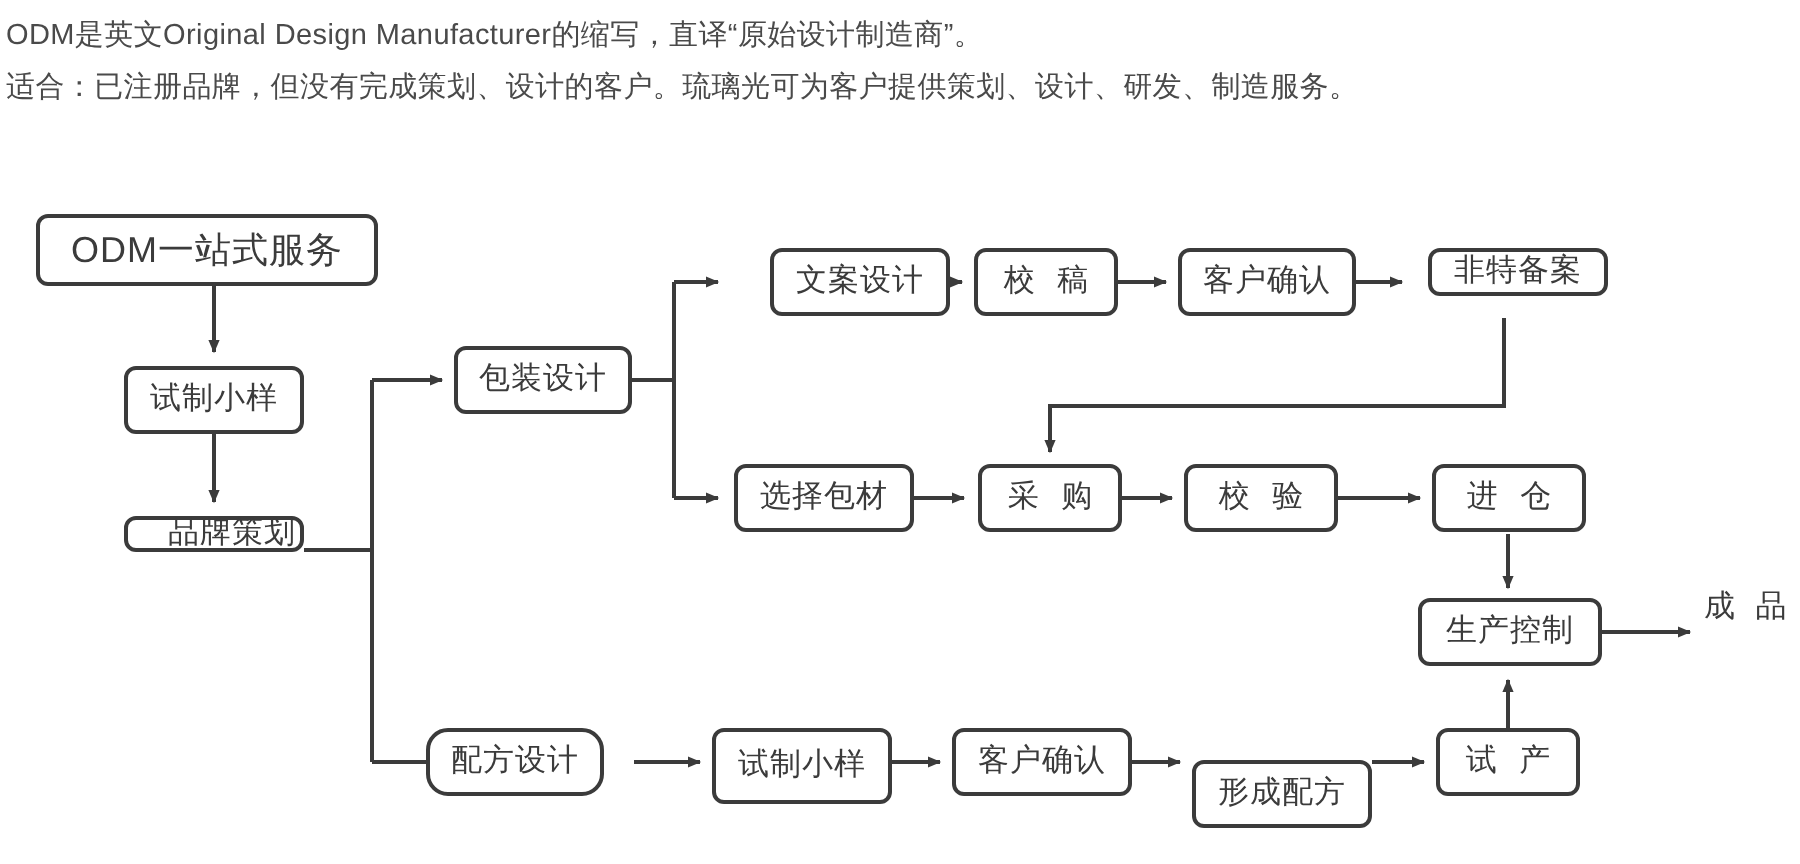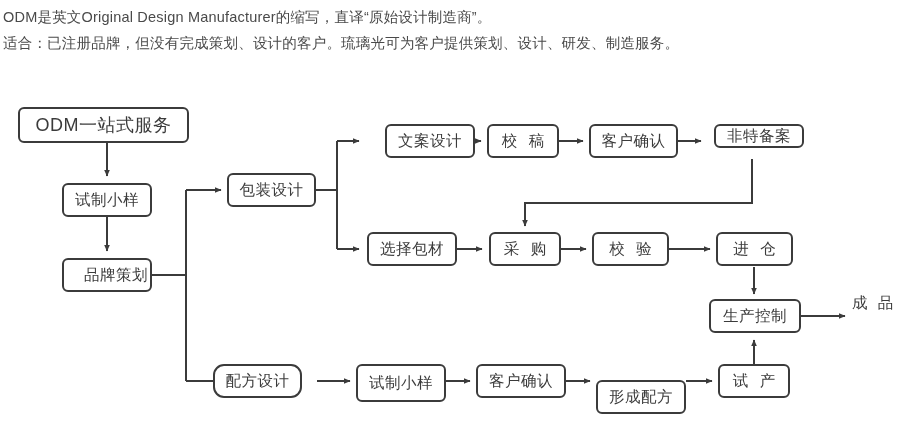--- a/index.html
+++ b/index.html
@@ -114,21 +114,21 @@
       <line x1="566" y1="381" x2="590" y2="381" marker-end="url(#arrowhead)"></line>
       <line x1="686" y1="381" x2="712" y2="381" marker-end="url(#arrowhead)"></line>
       <line x1="754" y1="364" x2="754" y2="340" marker-end="url(#arrowhead)"></line>
     </g>
   </svg>
 
   <div class="node big" style="left:18px; top:107px; width:171px; height:36px;">ODM一站式服务</div>
 
   <div class="node" style="left:62px; top:183px; width:90px; height:34px;">试制小样</div>
 
-  <div class="node" style="left:62px; top:258px; width:90px; height:34px;padding-left:18px;">品牌策划</div>
+  <div class="node" style="left:62px; top:258px; width:90px; height:18px;padding-left:18px;">品牌策划</div>
 
   <div class="node" style="left:227px; top:173px; width:89px; height:34px;">包装设计</div>
 
   <div class="node" style="left:385px; top:124px; width:90px; height:34px;">文案设计</div>
 
   <div class="node spaced" style="left:487px; top:124px; width:72px; height:34px;">校 稿</div>
 
   <div class="node" style="left:589px; top:124px; width:89px; height:34px;">客户确认</div>
 
   <div class="node" style="left:714px; top:124px; width:90px; height:24px;">非特备案</div>

